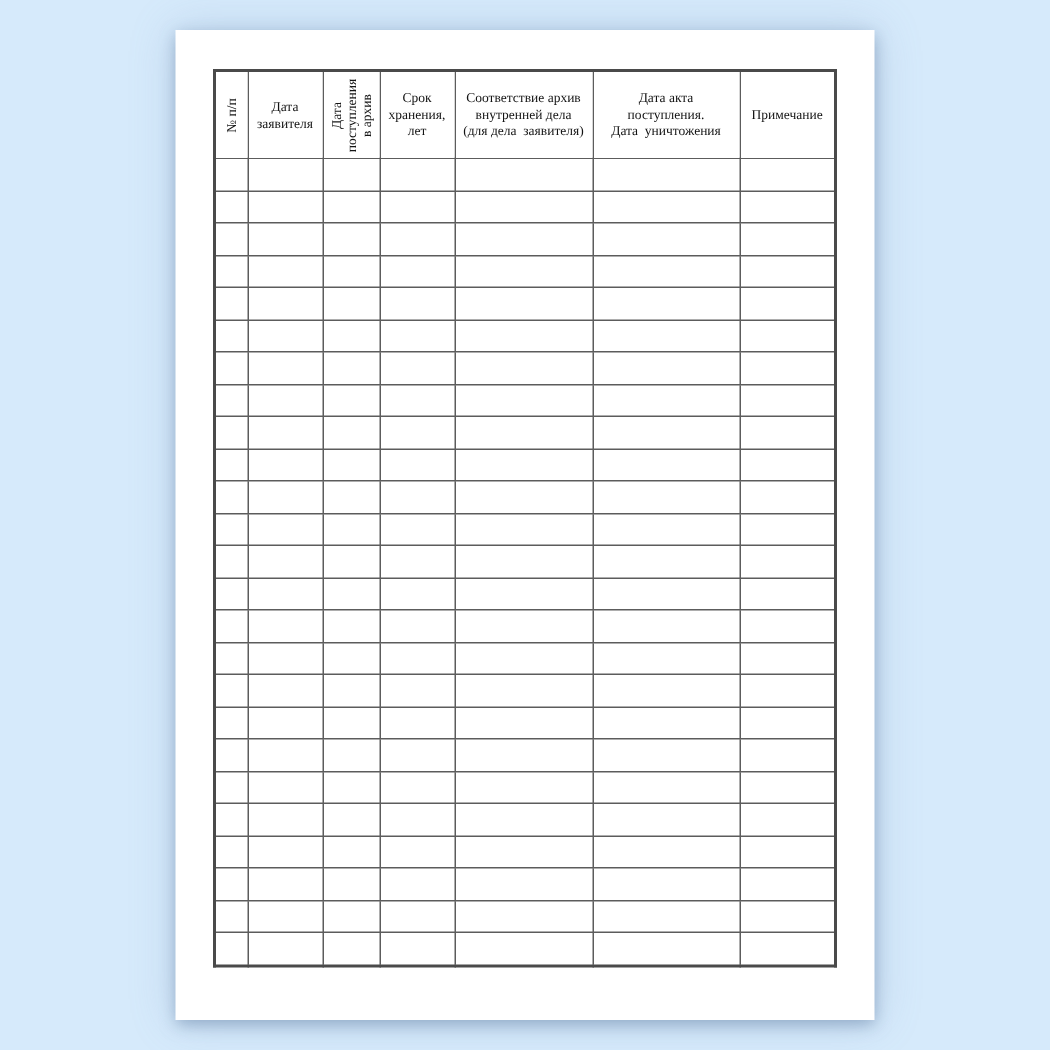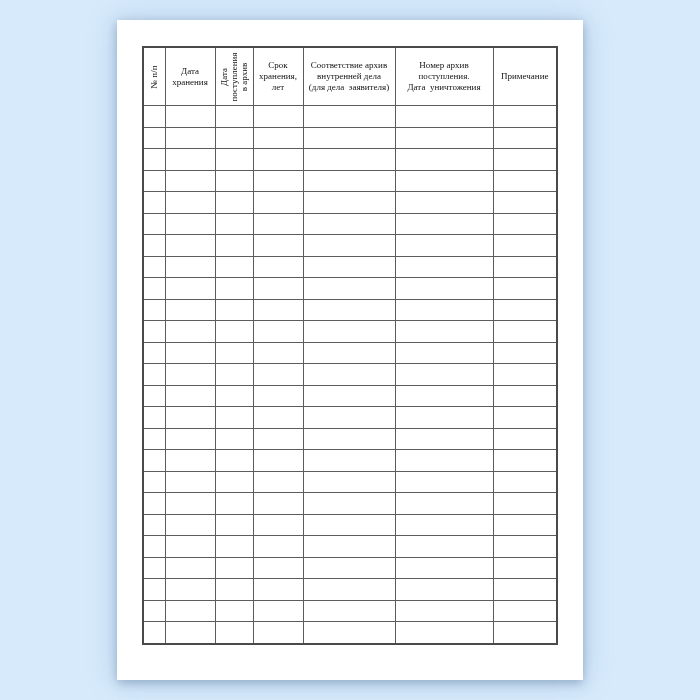--- a/index.html
+++ b/index.html
@@ -73,41 +73,41 @@
       <col class="col-act">
       <col class="col-note">
     </colgroup>
     <thead>
       <tr>
         <th>
           <span class="vtext">№ п/п</span>
         </th>
         <th>
           <span class="hline">Дата</span>
-          <span class="hline">хранения</span>
+          <span class="hline">заявителя</span>
         </th>
         <th>
           <span class="vtext">
             <span class="line">Дата</span>
             <span class="line">поступления</span>
             <span class="line">в архив</span>
           </span>
         </th>
         <th>
           <span class="hline">Срок</span>
           <span class="hline">хранения,</span>
           <span class="hline">лет</span>
         </th>
         <th>
           <span class="hline">Соответствие архив</span>
           <span class="hline">внутренней дела</span>
           <span class="hline">(для дела&nbsp; заявителя)</span>
         </th>
         <th>
-          <span class="hline">Номер архив</span>
+          <span class="hline">Дата акта</span>
           <span class="hline">поступления.</span>
           <span class="hline">Дата&nbsp; уничтожения</span>
         </th>
         <th>
           <span class="hline">Примечание</span>
         </th>
       </tr>
     </thead>
     <tbody>
         <tr>

